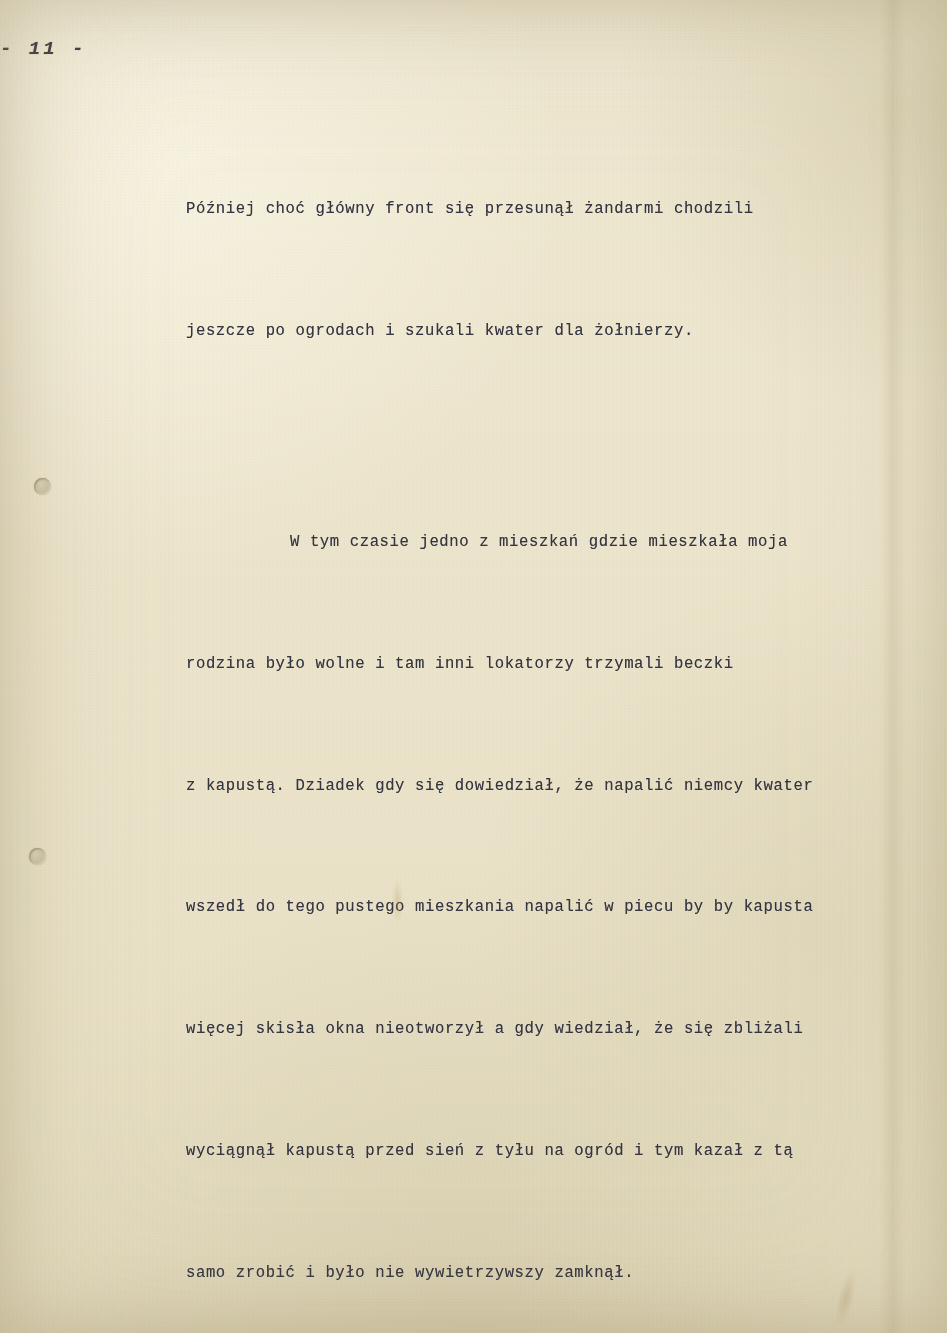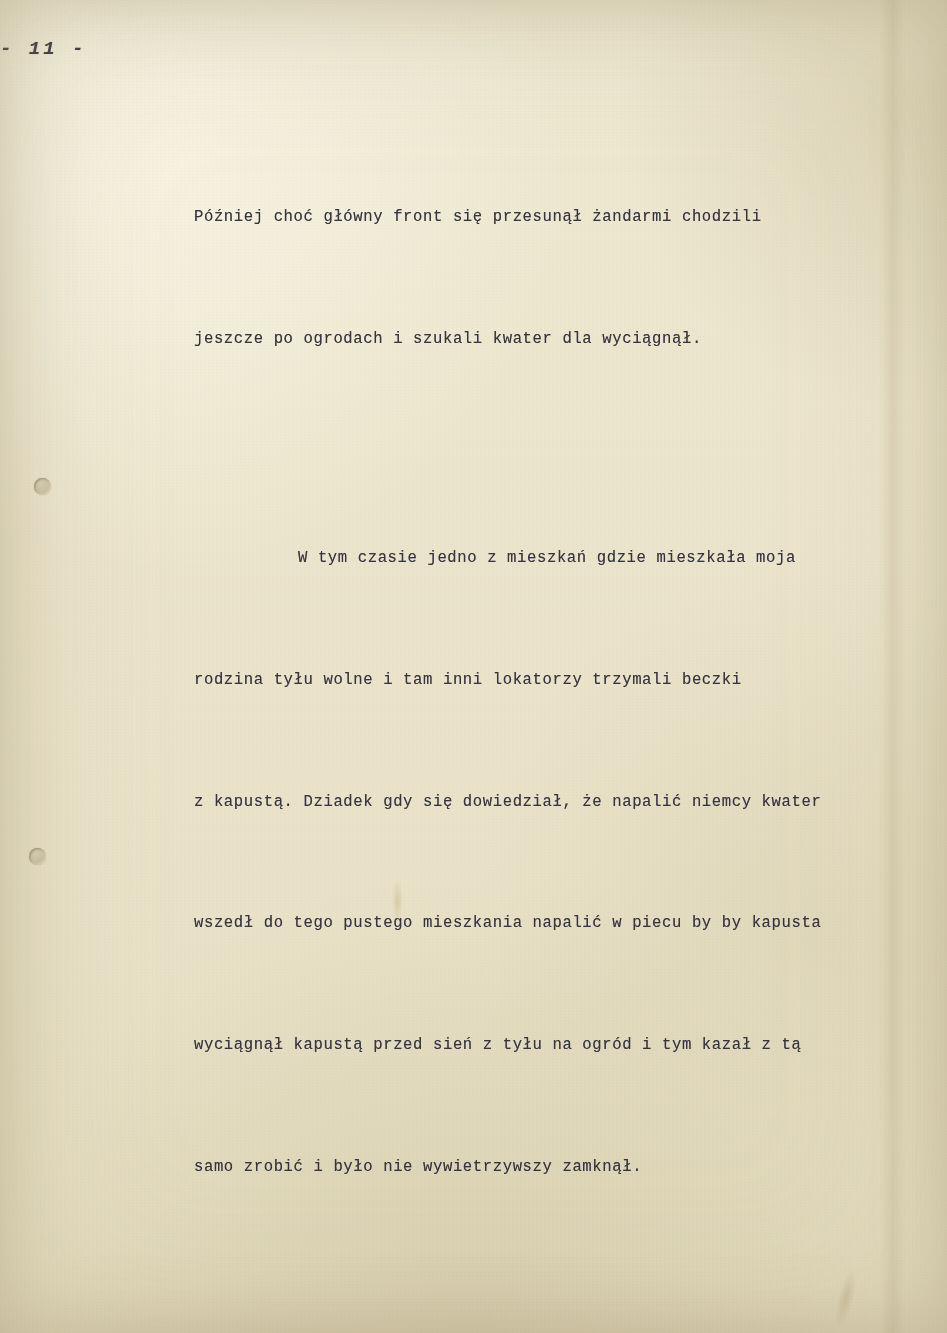--- a/index.html
+++ b/index.html
@@ -82,21 +82,21 @@
     top: 100px;
     left: 178px;
     width: 714px;
     color: #353542;
     font-size: 15.6px;
     line-height: 40.6px;
     letter-spacing: 0.6px;
     text-shadow: 0 0 0.6px rgba(55,55,68,0.5);
   }
   .para {
-    margin: 16px;
+    margin: 8px;
     white-space: pre-wrap;
   }
   .para + .para {
     margin-top: 0;
   }
   .indent {
     display: inline-block;
     width: 104px;
   }
   .line {
@@ -139,28 +139,29 @@
 
   <div class="punch-hole hole-1"></div>
   <div class="punch-hole hole-2"></div>
 
   <div class="page-number">-  11  -</div>
 
   <div class="body-text">
 
     <p class="para">
       <span class="line">Później choć główny front się przesunął żandarmi chodzili</span>
-      <span class="line">jeszcze po ogrodach i szukali kwater dla wyciągnął.</span>
+      <span class="line">jeszcze po ogrodach i szukali kwater dla żołnierzy.</span>
     </p>
 
     <p class="para">
       <span class="line"><span class="indent"></span><span>W tym czasie jedno z mieszkań gdzie mieszkała moja</span></span>
-      <span class="line">rodzina tyłu wolne i tam inni lokatorzy trzymali beczki</span>
+      <span class="line">rodzina było wolne i tam inni lokatorzy trzymali beczki</span>
       <span class="line">z kapustą. Dziadek gdy się dowiedział, że napalić niemcy kwater</span>
       <span class="line">wszedł do tego pustego mieszkania napalić w piecu by by kapusta</span>
+      <span class="line">więcej skisła okna nieotworzył a gdy wiedział, że się zbliżali</span>
       <span class="line">wyciągnął kapustą przed sień z tyłu na ogród i tym kazał z tą</span>
       <span class="line">samo zrobić i było nie wywietrzywszy zamknął.</span>
     </p>
 
   </div>
 
   <div class="crease"></div>
   <div class="smudge-a"></div>
   <div class="smudge-b"></div>
   <div class="edge-shade"></div>

